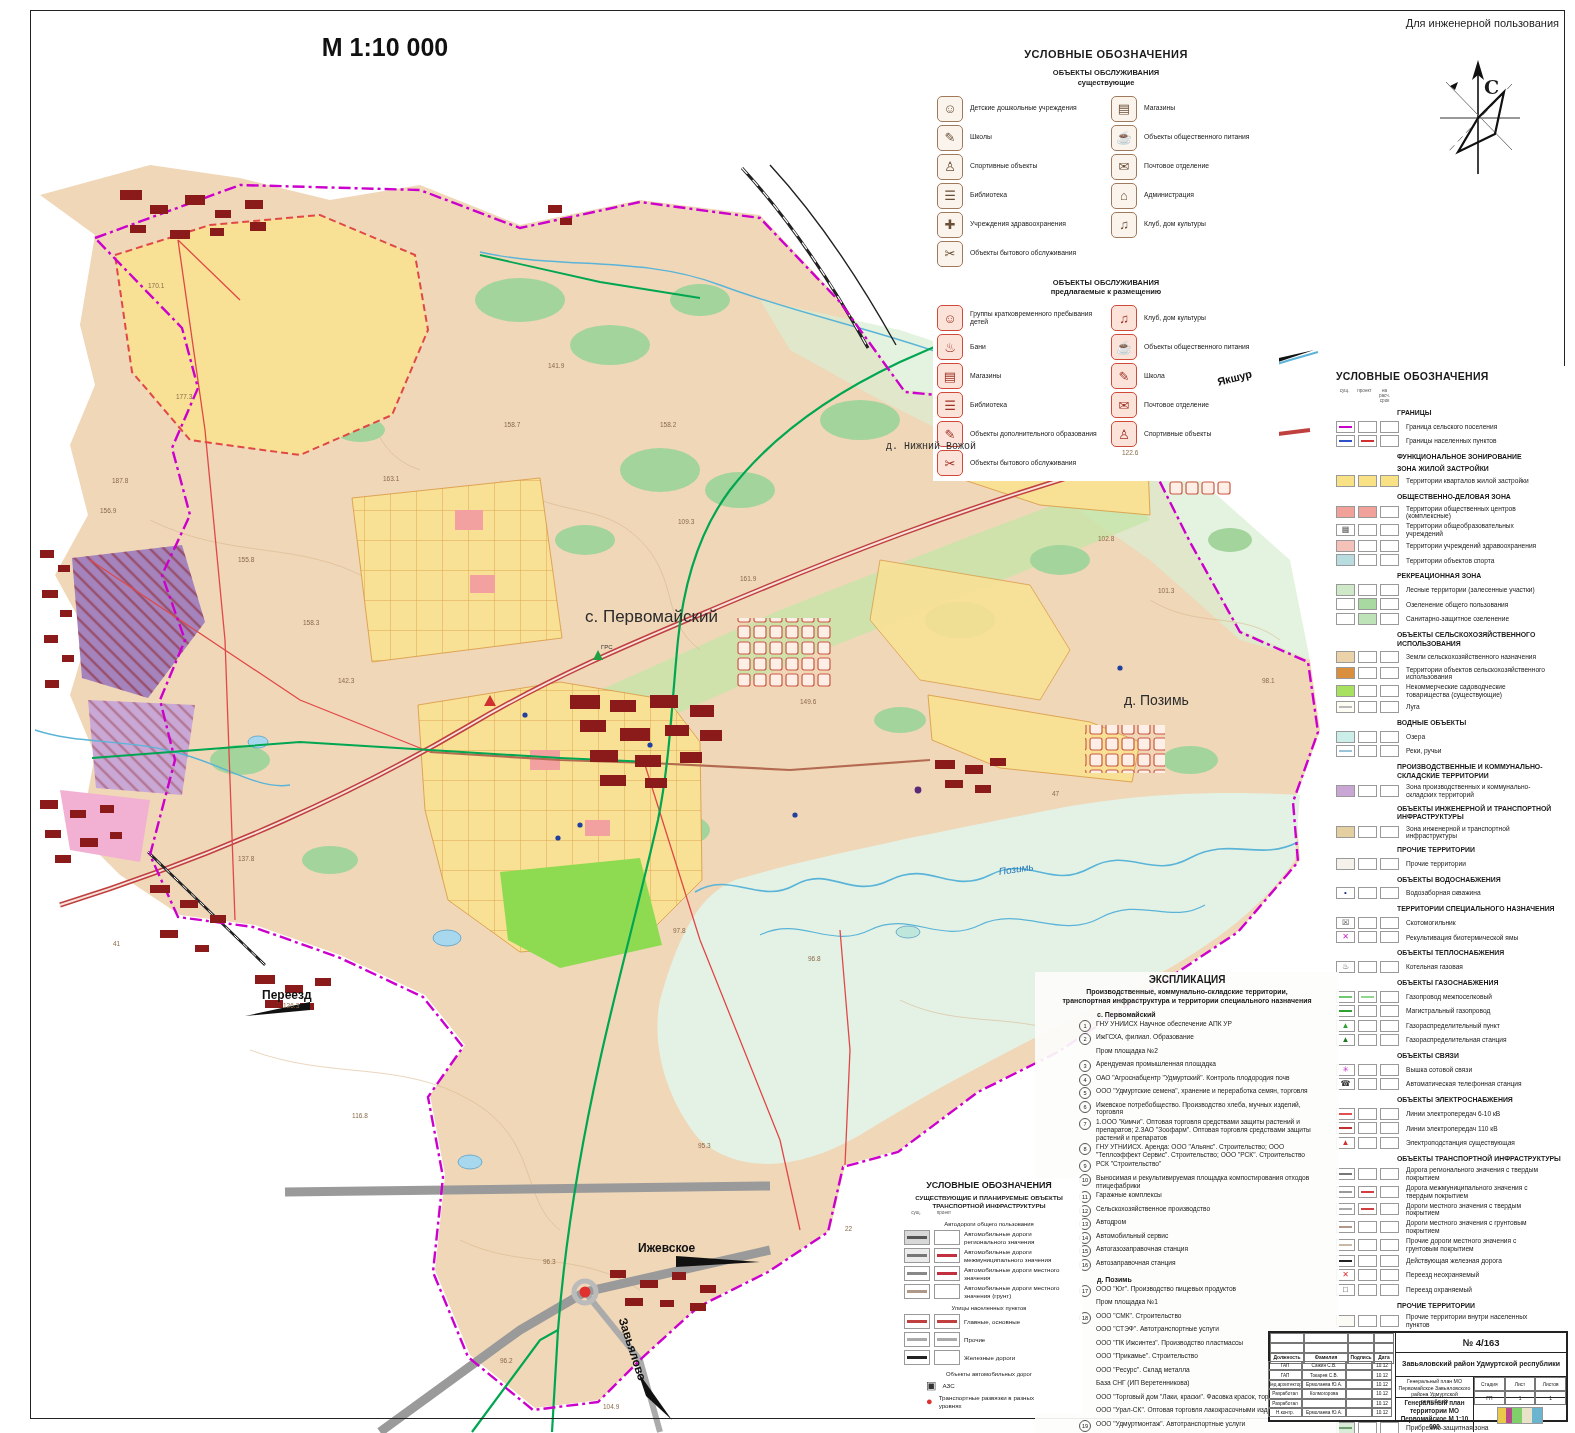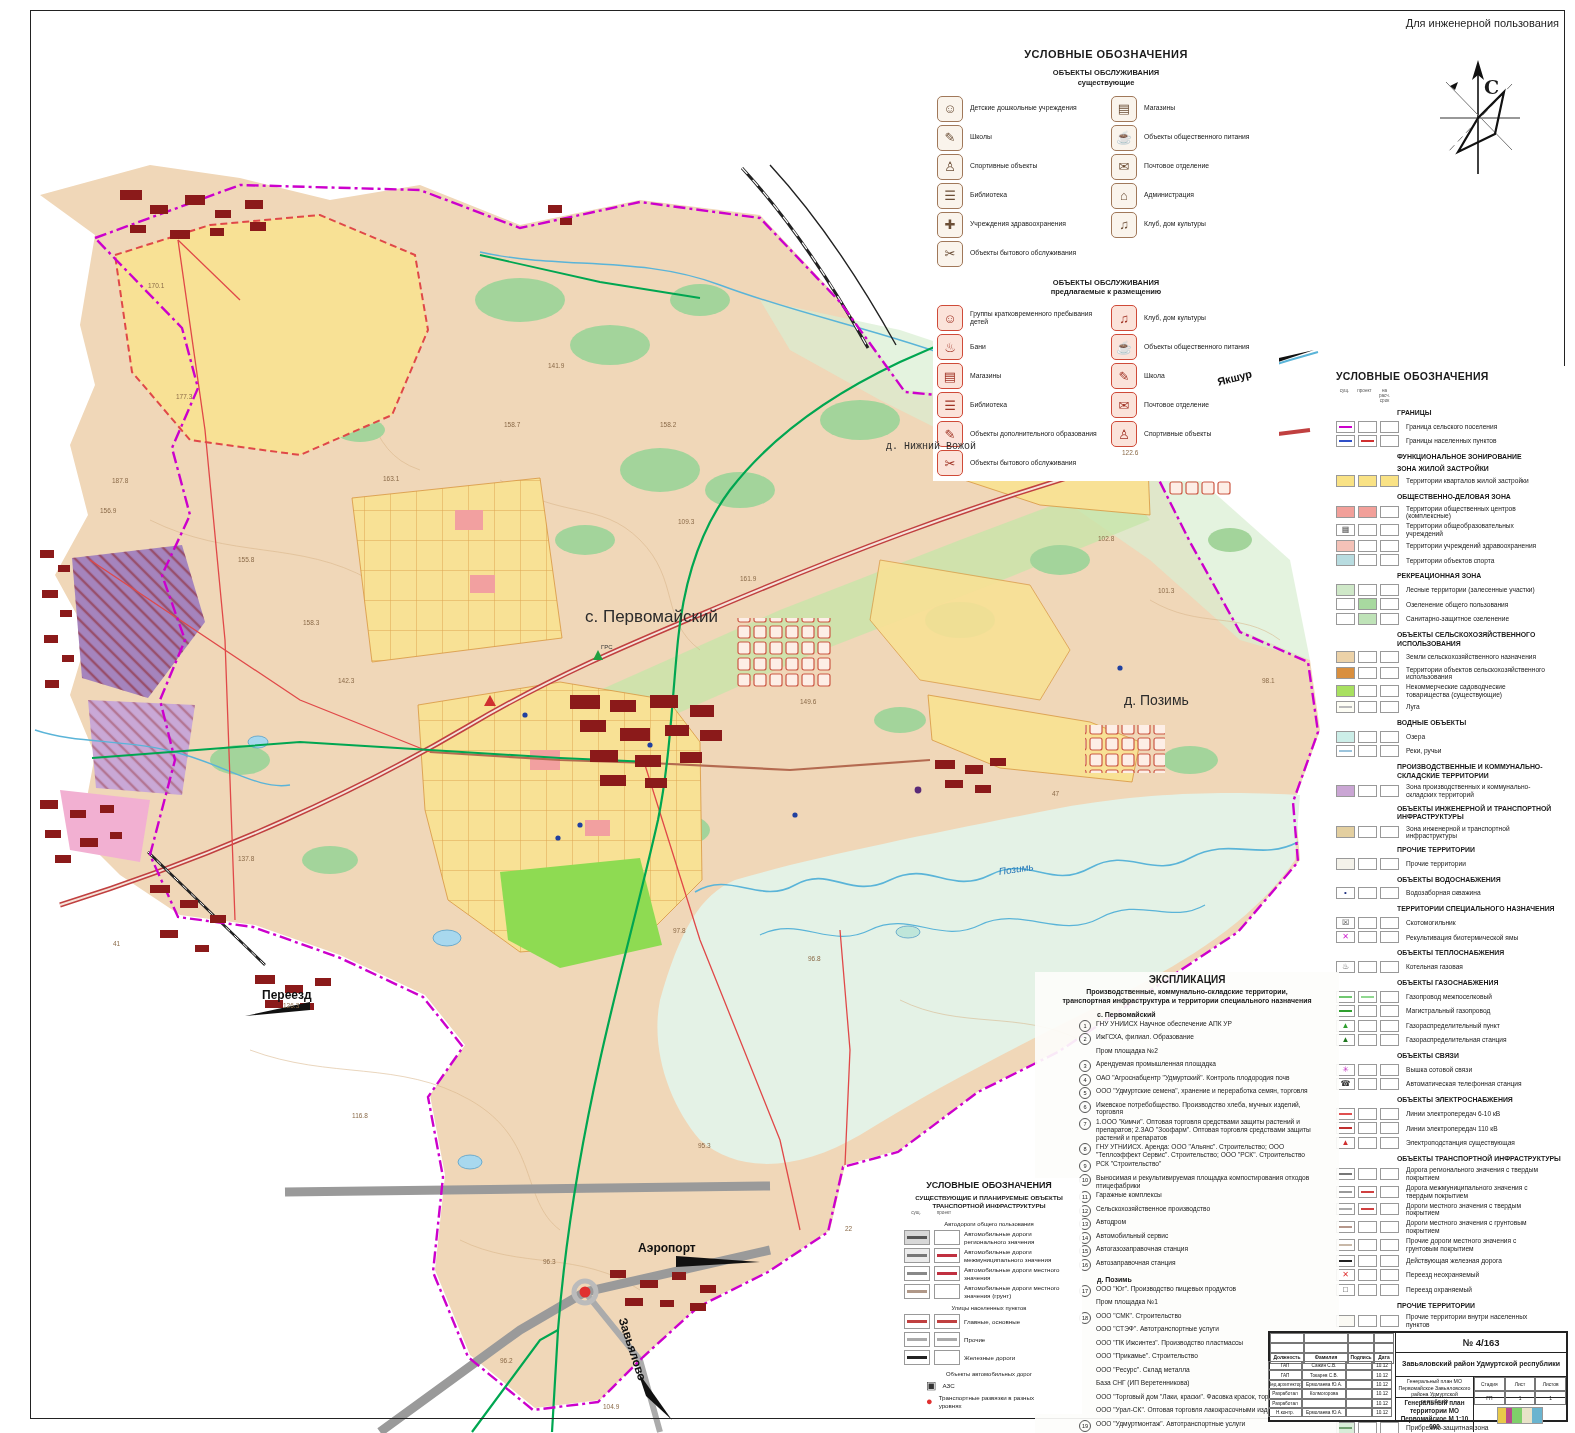--- a/index.html
+++ b/index.html
@@ -326,20 +326,21 @@
       <circle cx="650" cy="745" r="2.6" fill="#2040a0"></circle>
     <circle cx="795" cy="815" r="2.6" fill="#2040a0"></circle>
       <circle cx="1120" cy="668" r="2.6" fill="#2040a0"></circle>
     <circle cx="918" cy="790" r="3.4" fill="#5a2a78"></circle>
   </g>
 </svg>
 
 <div class="frame"></div>
 
 <div class="sheet-title">
+  <div>М 1:10 000</div>
 </div>
 
 <div class="dsp">Для инженерной пользования</div>
 
 <div class="compass">
   <svg width="110" height="130" viewBox="0 0 110 130">
     <line x1="50" y1="122" x2="50" y2="20" stroke="#111" stroke-width="1.6"></line>
     <path d="M50,8 L44,28 L50,23 L56,28 Z" fill="#111"></path>
     <line x1="12" y1="66" x2="92" y2="66" stroke="#333" stroke-width="1.2"></line>
     <line x1="18" y1="30" x2="84" y2="98" stroke="#777" stroke-width="1"></line>
@@ -1655,21 +1656,21 @@
 <div>
 
     <span class="map-label settlement" style="left: 585px; top: 607px; font-size: 17px;">с. Первомайский</span>
 
     <span class="map-label settlement" style="left: 886px; top: 441px; font-size: 10px; font-family: Liberation Mono, monospace;">д. Нижний Вожой</span>
 
     <span class="map-label settlement" style="left: 1124px; top: 692px; font-size: 14px;">д. Позимь</span>
 
     <span class="map-label city" style="left: 262px; top: 988px; font-size: 12px;">Переезд</span>
 
-    <span class="map-label city" style="left: 638px; top: 1241px; font-size: 12px;">Аэропорт</span>
+    <span class="map-label city" style="left: 638px; top: 1241px; font-size: 12px;">Ижевское</span>
 
     <span class="map-label city" style="left: 629px; top: 1316px; font-size: 12px; transform: rotate(72deg);">Завьялово</span>
 
     <span class="map-label city" style="left: 1216px; top: 376px; font-size: 11px; transform: rotate(-14deg);">Якшур</span>
 
     <span class="map-label river" style="left: 998px; top: 866px; font-size: 10px; transform: rotate(-8deg);">Позимь</span>
 
     <span class="map-label tiny" style="left: 601px; top: 644px; font-size: 6px;">ГРС</span>
   </div>
 

